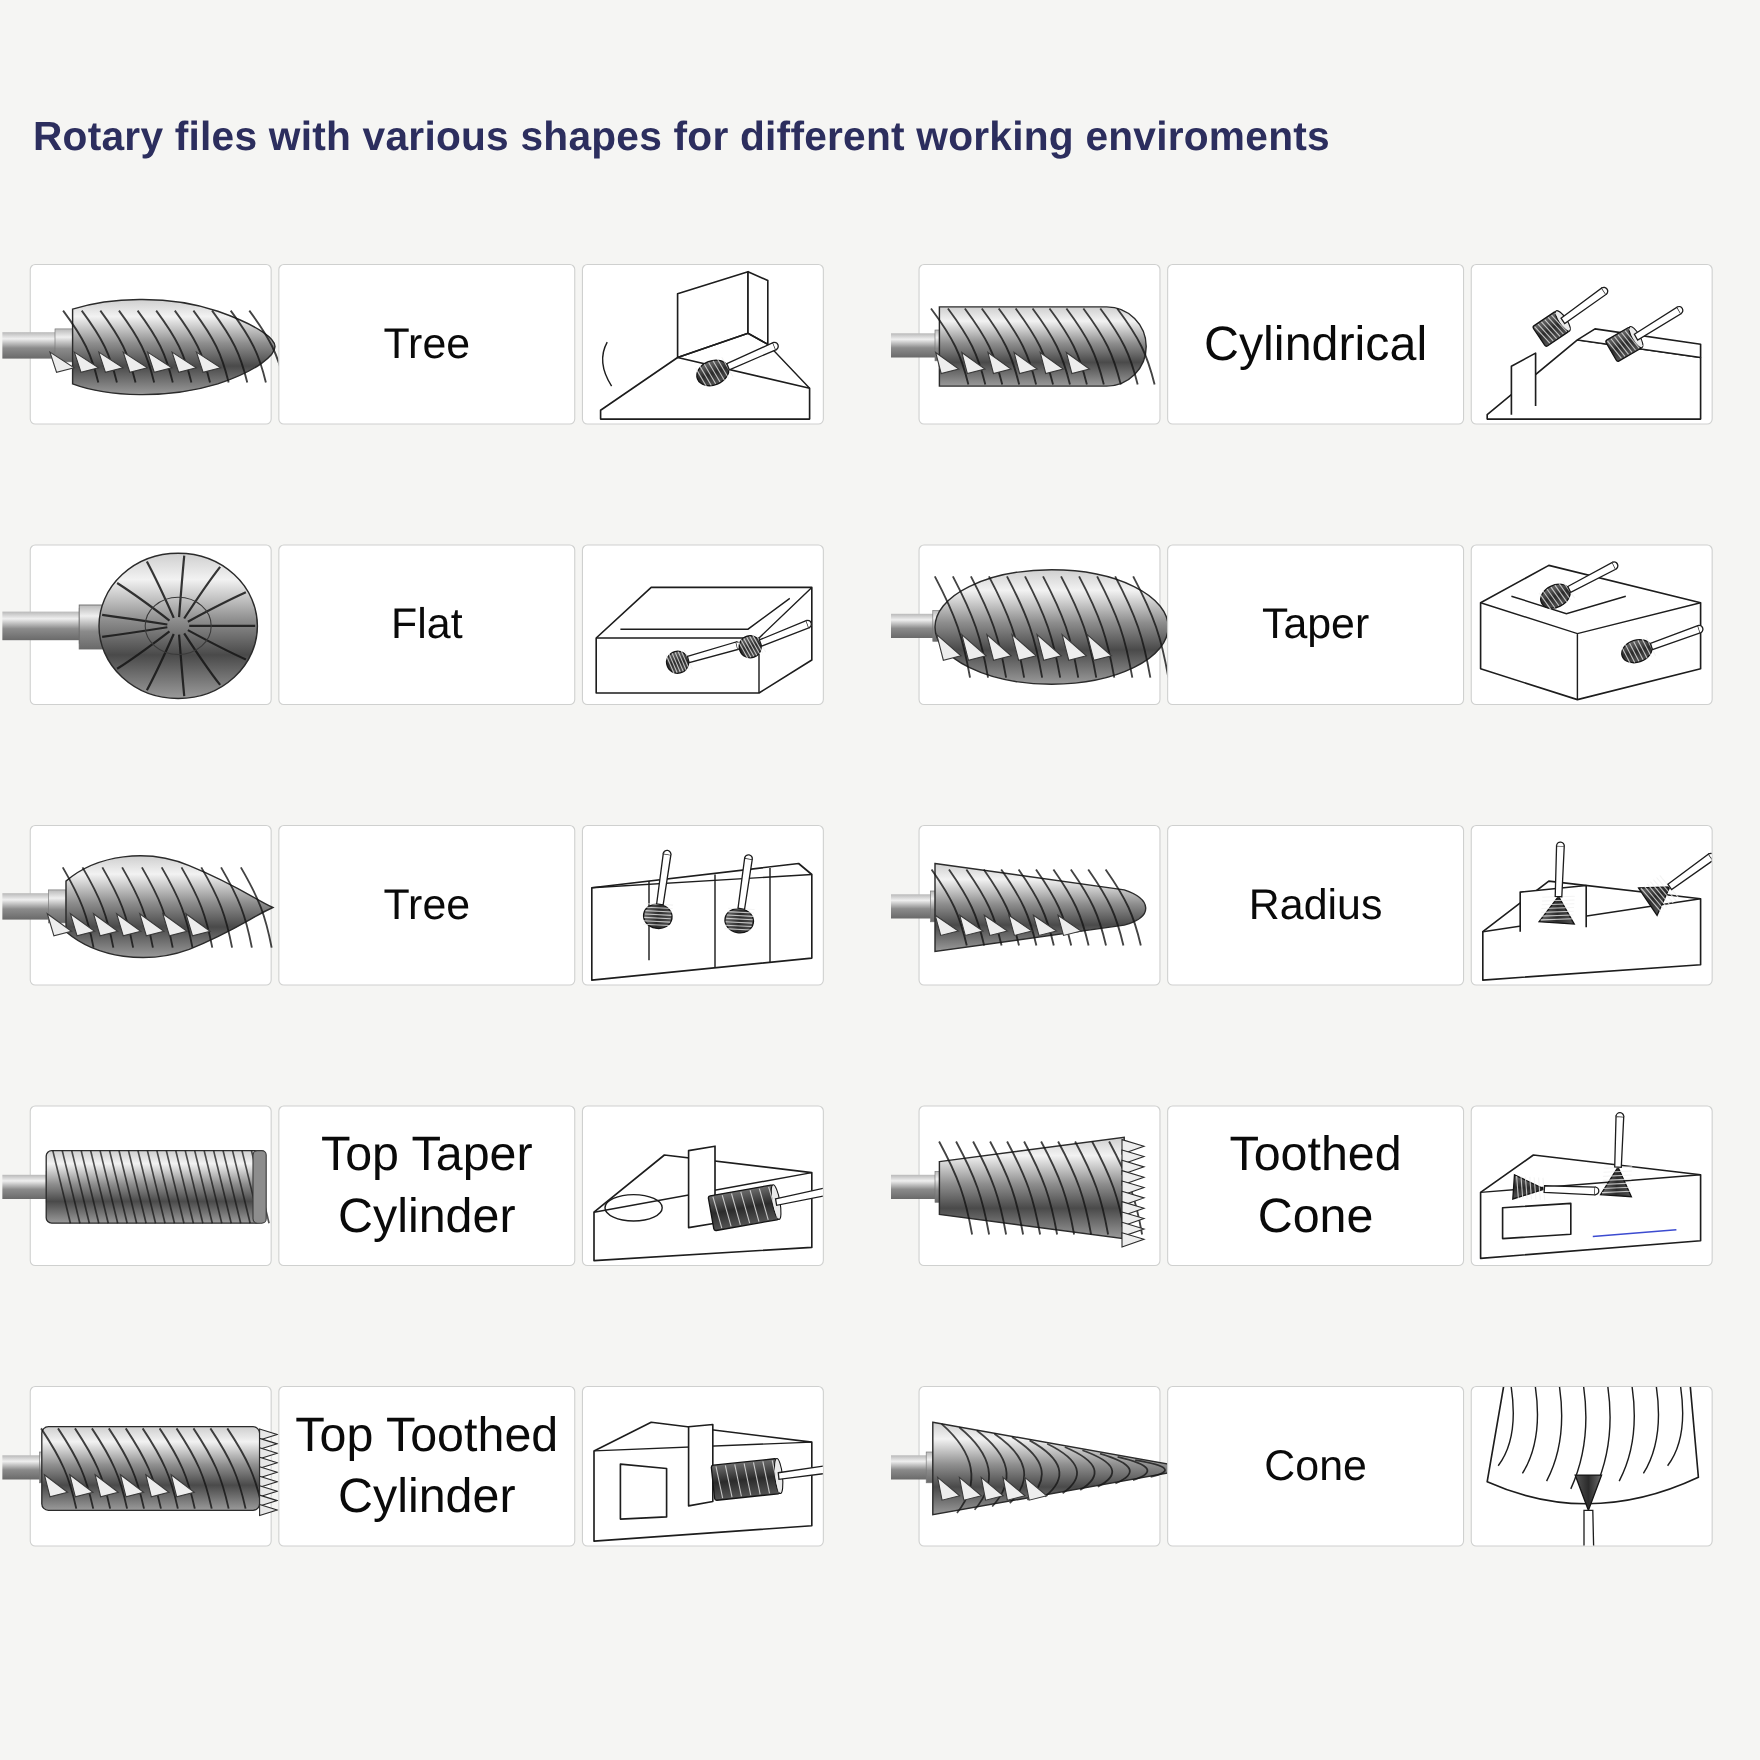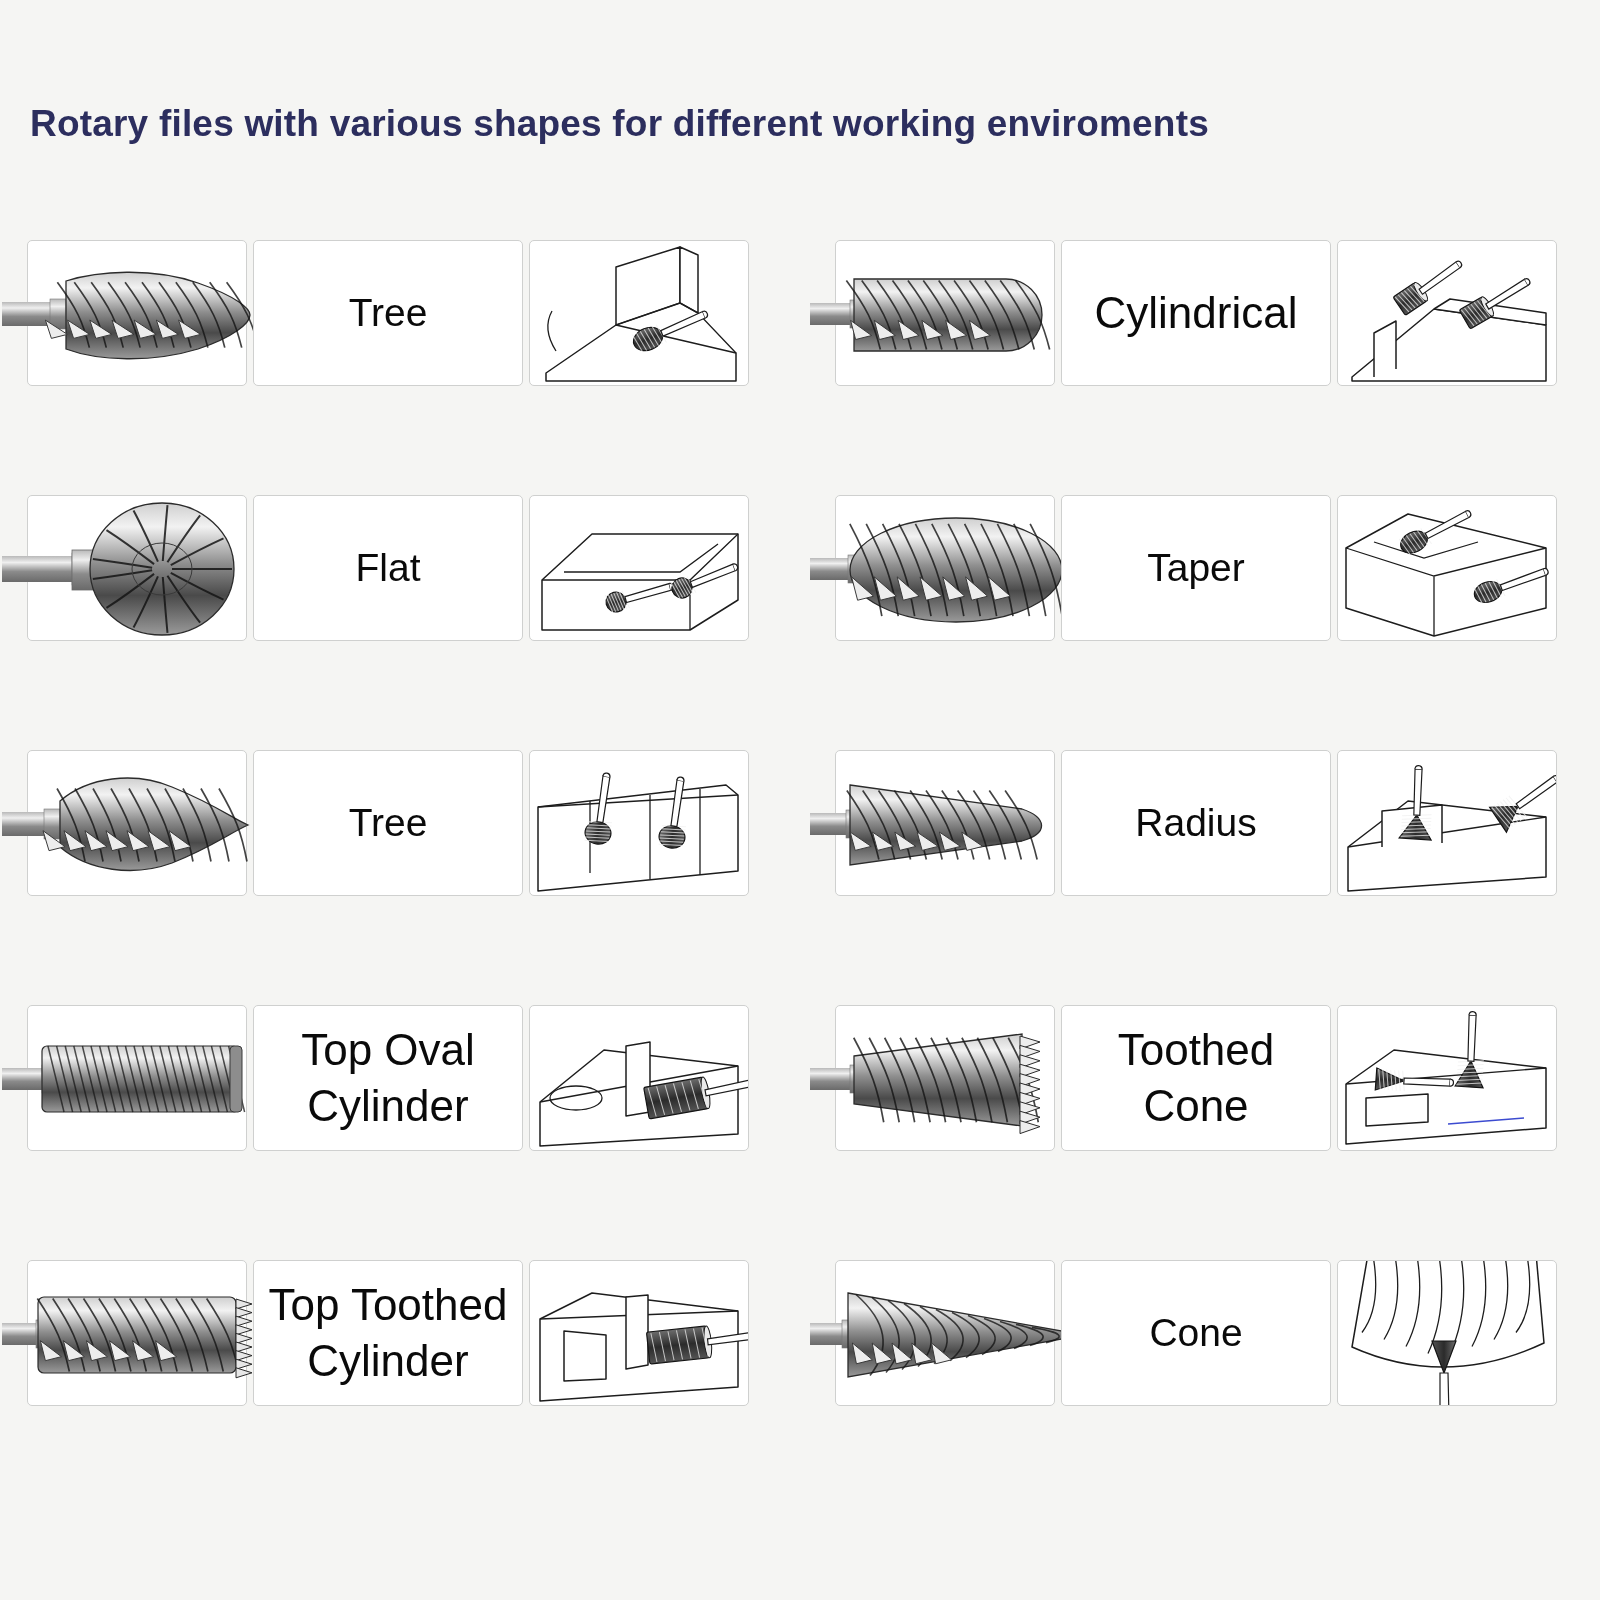--- a/index.html
+++ b/index.html
@@ -527,21 +527,21 @@
                 <path d="M 200.79999999999998 44 L 216.79999999999998 110" stroke="#181818" stroke-width="1.5" fill="none" opacity=".75"></path>
                 <path d="M 209.4 44 L 225.4 110" stroke="#181818" stroke-width="1.5" fill="none" opacity=".75"></path>
                 <path d="M 218 44 L 234 110" stroke="#181818" stroke-width="1.5" fill="none" opacity=".75"></path>
                 <path d="M 226.6 44 L 242.6 110" stroke="#181818" stroke-width="1.5" fill="none" opacity=".75"></path>
                 <rect x="228" y="44" width="12" height="66" rx="4" fill="#8d8d8d" stroke="#3a3a3a" stroke-width="1"></rect>
               </g>
             </svg></div>
         </div>
         <div class="card card-label">
           <div class="label-text two">
-            <div>Top Oval</div>
+            <div>Top Taper</div>
             <div>Cylinder</div>
           </div>
         </div>
         <div class="card card-usage">
           <div class="art">
             <svg width="218" height="144" viewBox="0 0 218 144" xmlns="http://www.w3.org/2000/svg">
               <path d="M10 96 L 74 44 L 208 60 L 208 128 L 10 140 Z" stroke="#1d1d1d" stroke-width="1.5" fill="#fff" stroke-linejoin="round"></path>
               <path d="M10 96 L 208 60" stroke="#1d1d1d" stroke-width="1.3" fill="none"></path>
               <path d="M96 40 L 120 36 L 120 106 L 96 110 Z" stroke="#1d1d1d" stroke-width="1.5" fill="#fff" stroke-linejoin="round"></path>
               <ellipse cx="46" cy="92" rx="26" ry="12" stroke="#1d1d1d" stroke-width="1.3" fill="none"></ellipse>

